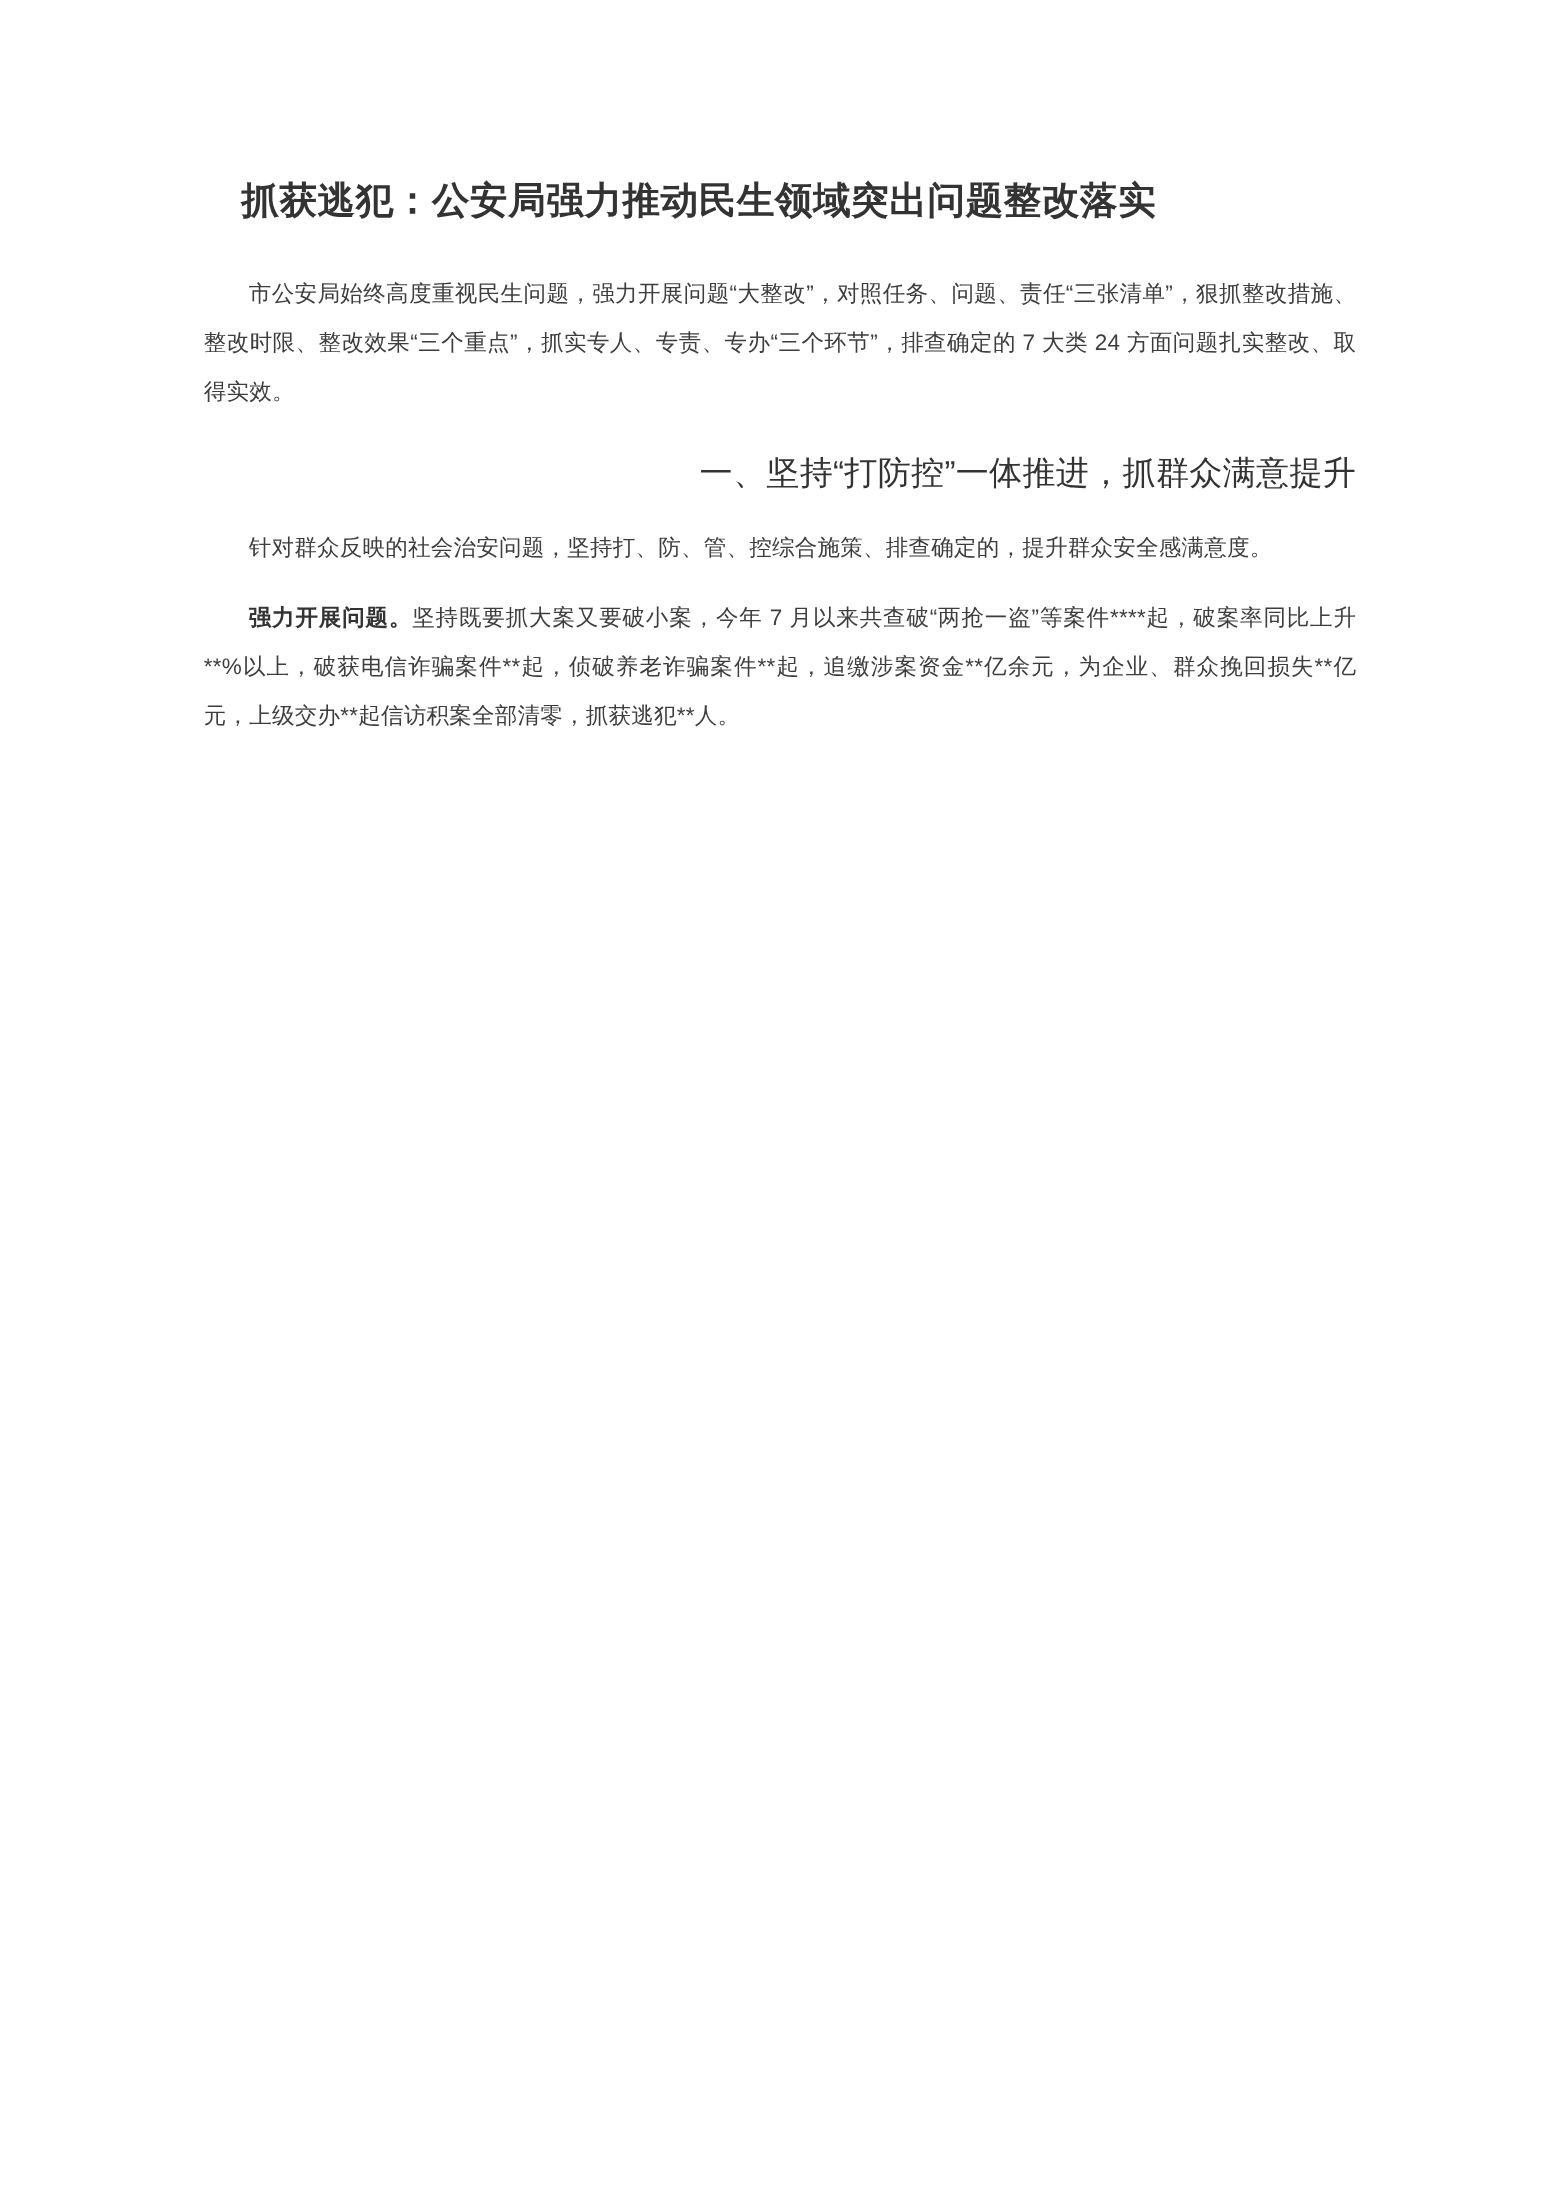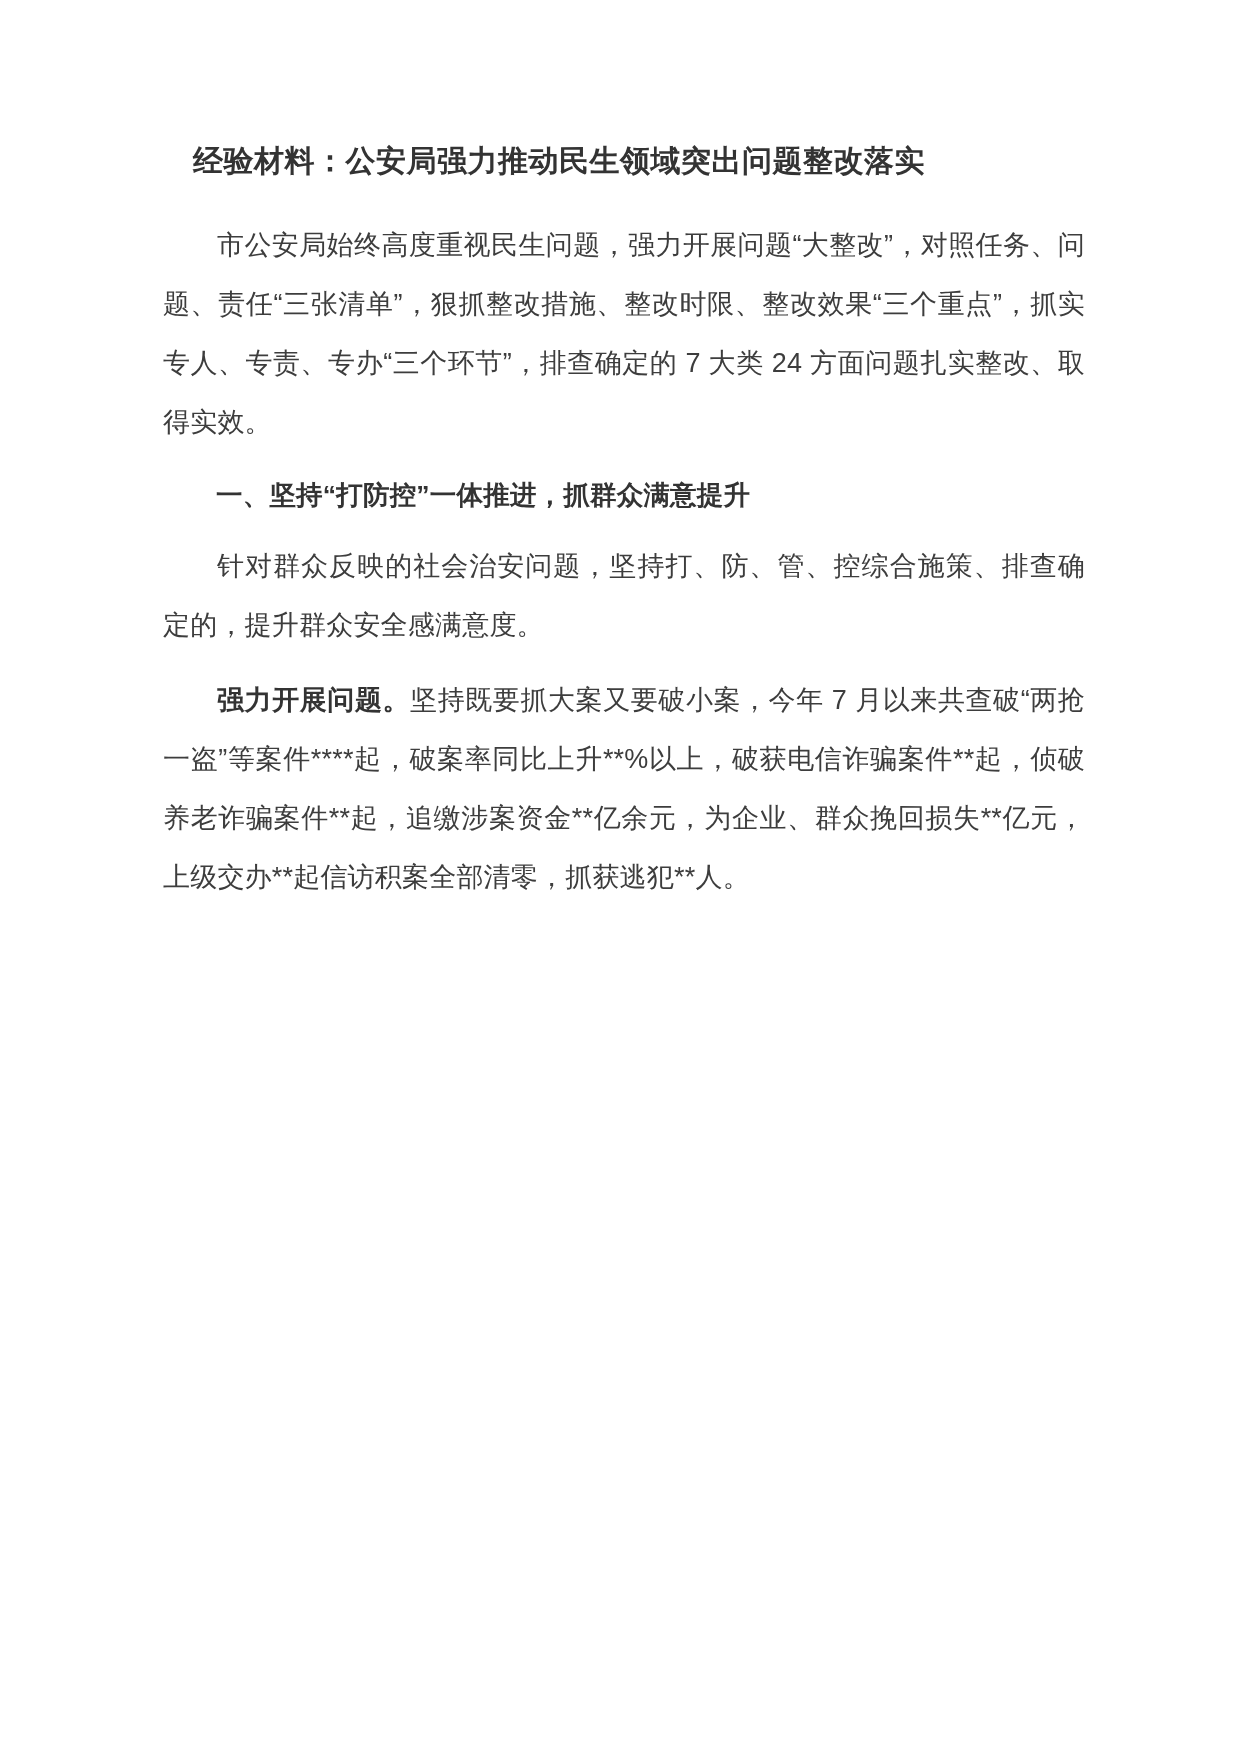--- a/index.html
+++ b/index.html
@@ -25,52 +25,53 @@
   .doc-title {
     font-size: 30px;
     font-weight: bold;
     color: #333333;
     text-align: left;
     letter-spacing: 0.5px;
     margin: 0 0 34px 30px;
     line-height: 1.4;
   }
   .para {
-    font-size: 27px;
+    font-size: 18px;
     color: #3d3d3d;
     line-height: 2.18;
     text-align: justify;
     text-justify: inter-ideograph;
     margin: 0 0 16px 0;
     text-indent: 2em;
     letter-spacing: 0.2px;
   }
   .heading {
     font-size: 26.5px;
-    font-weight: bold;
+    font-weight: normal;
     color: #333333;
     line-height: 2.18;
     margin: 6px 0 12px 0;
     text-indent: 2em;
     letter-spacing: 0.2px;
+    text-align: right;
   }
   .para .lead {
     font-weight: bold;
     color: #333333;
   }
   .para:last-child {
     margin-bottom: 0;
   }
 </style>
 </head>
 <body>
 
 <div class="page">
 
-  <h1 class="doc-title">经验材料：公安局强力推动民生领域突出问题整改落实</h1>
+  <h1 class="doc-title">抓获逃犯：公安局强力推动民生领域突出问题整改落实</h1>
 
   <p class="para">市公安局始终高度重视民生问题，强力开展问题“大整改”，对照任务、问题、责任“三张清单”，狠抓整改措施、整改时限、整改效果“三个重点”，抓实专人、专责、专办“三个环节”，排查确定的 7 大类 24 方面问题扎实整改、取得实效。</p>
 
   <h2 class="heading">一、坚持“打防控”一体推进，抓群众满意提升</h2>
 
   <p class="para">针对群众反映的社会治安问题，坚持打、防、管、控综合施策、排查确定的，提升群众安全感满意度。</p>
 
 
   <p class="para">
     <span class="lead">强力开展问题。</span><span>坚持既要抓大案又要破小案，今年 7 月以来共查破“两抢一盗”等案件****起，破案率同比上升**%以上，破获电信诈骗案件**起，侦破养老诈骗案件**起，追缴涉案资金**亿余元，为企业、群众挽回损失**亿元，上级交办**起信访积案全部清零，抓获逃犯**人。</span>

